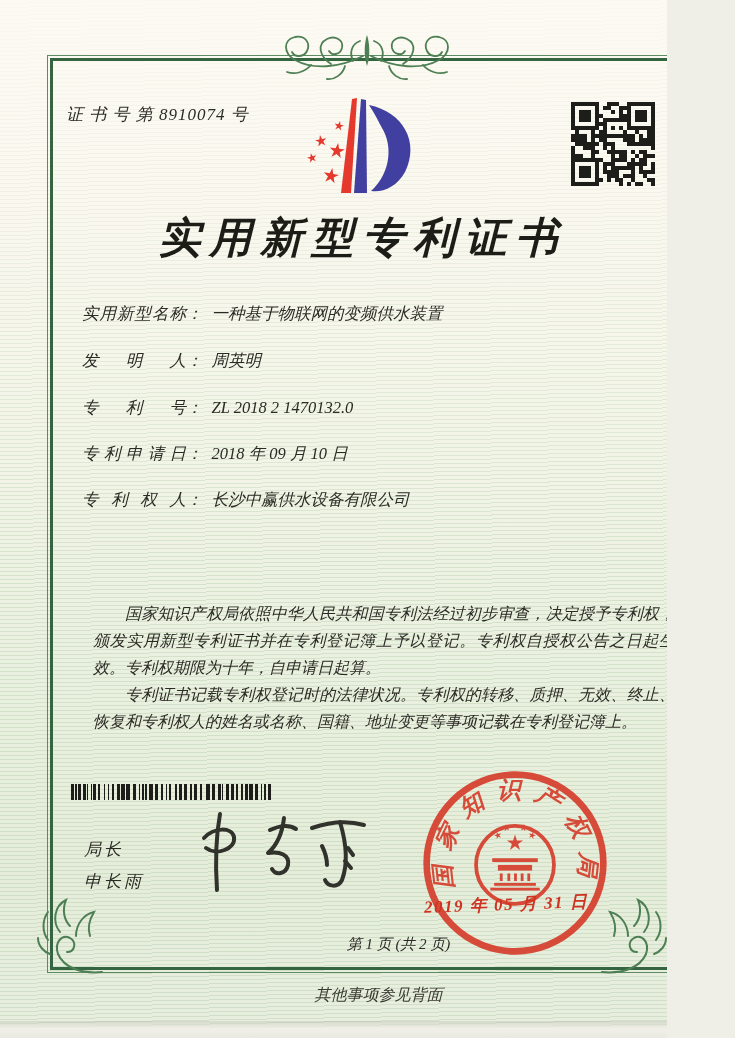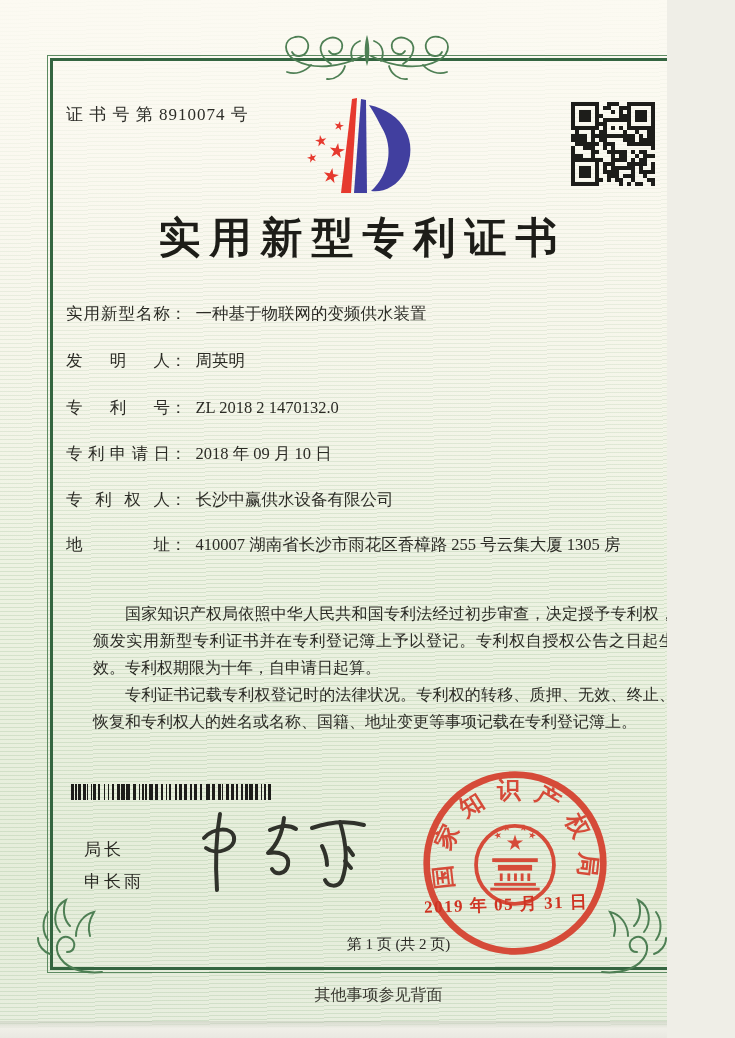--- a/index.html
+++ b/index.html
@@ -3,32 +3,33 @@
 <meta charset="utf-8">
 <style>
   html,body{margin:0;padding:0;background:#efeee7;}
   .page{
     position:relative;width:667px;height:1038px;overflow:hidden;
     font-family:"Liberation Serif","DejaVu Serif",serif;color:#26261f;
     background:
       linear-gradient(180deg, rgba(252,250,242,.92) 0%, rgba(252,250,242,.35) 30%, rgba(252,250,242,0) 55%),
       repeating-linear-gradient(179deg, rgba(118,165,112,0) 0px, rgba(118,165,112,0) 3px, rgba(118,165,112,.20) 3px, rgba(118,165,112,.20) 4px),
       linear-gradient(180deg,#fbf9f0 0%,#f6f5ea 22%,#edf2e2 55%,#e5edda 85%,#e8eedf 100%);
+    font-style: italic;
   }
   .edge-right{position:absolute;top:0;left:706px;width:29px;height:100%;
     background:linear-gradient(90deg,rgba(110,110,100,.18) 0,rgba(240,239,232,1) 18%,#e9e8e1 100%);}
   .edge-bottom{position:absolute;left:0;top:1021px;width:735px;height:17px;
     background:linear-gradient(180deg,rgba(110,110,100,.16) 0,rgba(240,239,232,1) 45%,#e9e8e1 100%);}
   .frame-outer{position:absolute;left:47px;top:55px;width:631px;height:916px;border:1px solid #5c8a61;}
   .frame-inner{position:absolute;left:2px;top:2px;right:2px;bottom:2px;border:3px solid #346540;}
   .abs{position:absolute;}
   .cert-no{left:66px;top:103px;font-size:17px;letter-spacing:1px;color:#2c2c27;}
   .title{left:0;top:210px;width:725px;text-align:center;font-size:42px;font-weight:bold;
     letter-spacing:9px;color:#1d1d18;}
-  .field-row{left:66px;width:586px;font-size:16.5px;color:#2b2b25;white-space:nowrap;}
+  .field-row{left:82px;width:586px;font-size:16.5px;color:#2b2b25;white-space:nowrap;}
   .flabel{display:inline-block;width:104px;text-align:justify;text-align-last:justify;vertical-align:top;}
   .flabel.second{width:96px;margin-left:26px;}
   .fvalue{margin-left:9px;}
   .paras{left:80px;top:601px;width:582px;font-size:16px;line-height:1.68;text-align:justify;color:#2b2b25;margin-left:13px;}
   .paras p{margin:0;text-indent:2em;}
   .signer{left:84px;font-size:17px;letter-spacing:3px;color:#2b2b25;}
   .seal-date{left:424px;top:893px;font-size:17px;letter-spacing:1.5px;color:#cf3322;transform:rotate(-2deg);font-weight:bold;}
   .page-info{left:0;top:935px;width:725px;text-align:center;font-size:15px;color:#2b2b26;margin-left:36px;}
   .footer-note{left:16px;top:985px;width:725px;text-align:center;font-size:16px;color:#3a3a32;}
   svg{display:block;}
@@ -365,23 +366,20 @@
   </div>
   <div class="abs field-row" style="top:397px">
     <span class="flabel">专利号</span><span>：</span><span class="fvalue">ZL 2018 2 1470132.0</span>
   </div>
   <div class="abs field-row" style="top:443px">
     <span class="flabel">专利申请日</span><span>：</span><span class="fvalue">2018 年 09 月 10 日</span>
   </div>
   <div class="abs field-row" style="top:489px">
     <span class="flabel">专利权人</span><span>：</span><span class="fvalue">长沙中赢供水设备有限公司</span>
   </div>
-  <div class="abs field-row" style="top:534px">
-    <span class="flabel">地址</span><span>：</span><span class="fvalue">410007 湖南省长沙市雨花区香樟路 255 号云集大厦 1305 房</span>
-  </div>
 
   <div class="abs paras">
     <p>国家知识产权局依照中华人民共和国专利法经过初步审查，决定授予专利权，颁发实用新型专利证书并在专利登记簿上予以登记。专利权自授权公告之日起生效。专利权期限为十年，自申请日起算。</p>
     <p>专利证书记载专利权登记时的法律状况。专利权的转移、质押、无效、终止、恢复和专利权人的姓名或名称、国籍、地址变更等事项记载在专利登记簿上。</p>
   </div>
 
   <svg class="abs" id="barcode-svg" style="left:70px;top:784px;" width="205" height="16" viewBox="0 0 205 16" shape-rendering="crispEdges" fill="#1d1d1a">
       <rect x="1.0" y="0" width="2.5" height="16"></rect>
       <rect x="4.6" y="0" width="2.5" height="16"></rect>
       <rect x="8.3" y="0" width="2.5" height="16"></rect>

